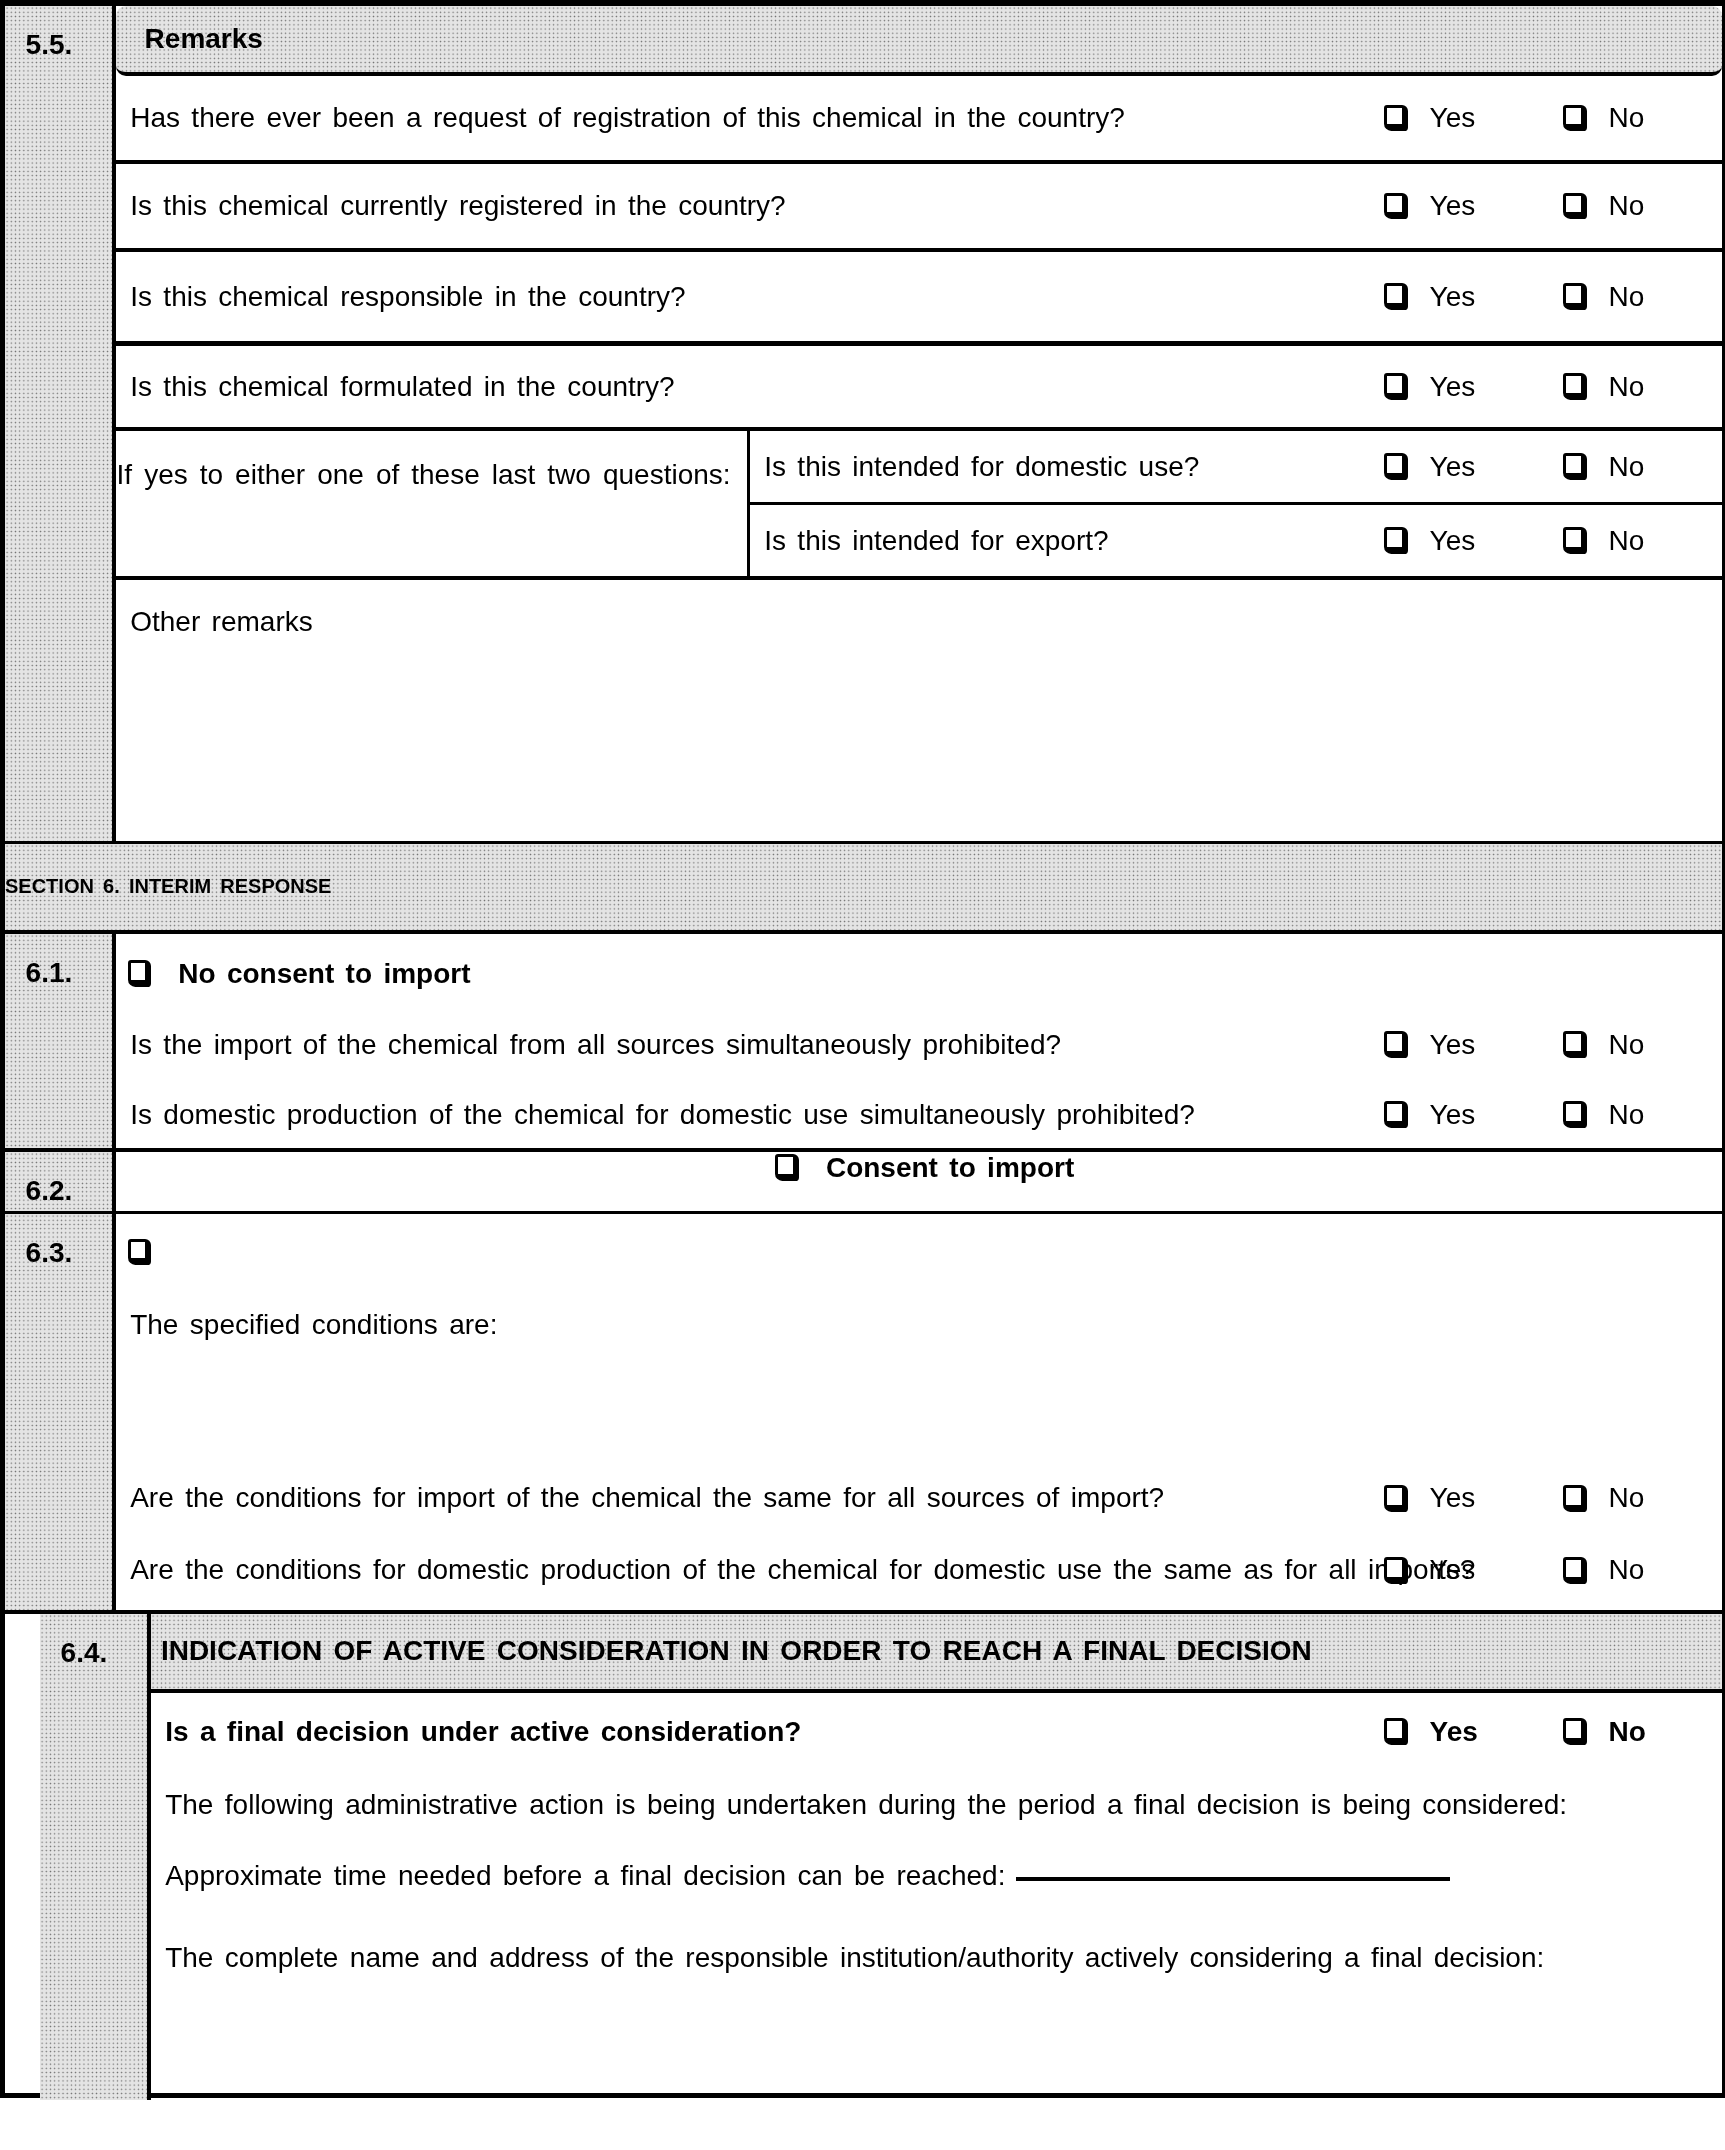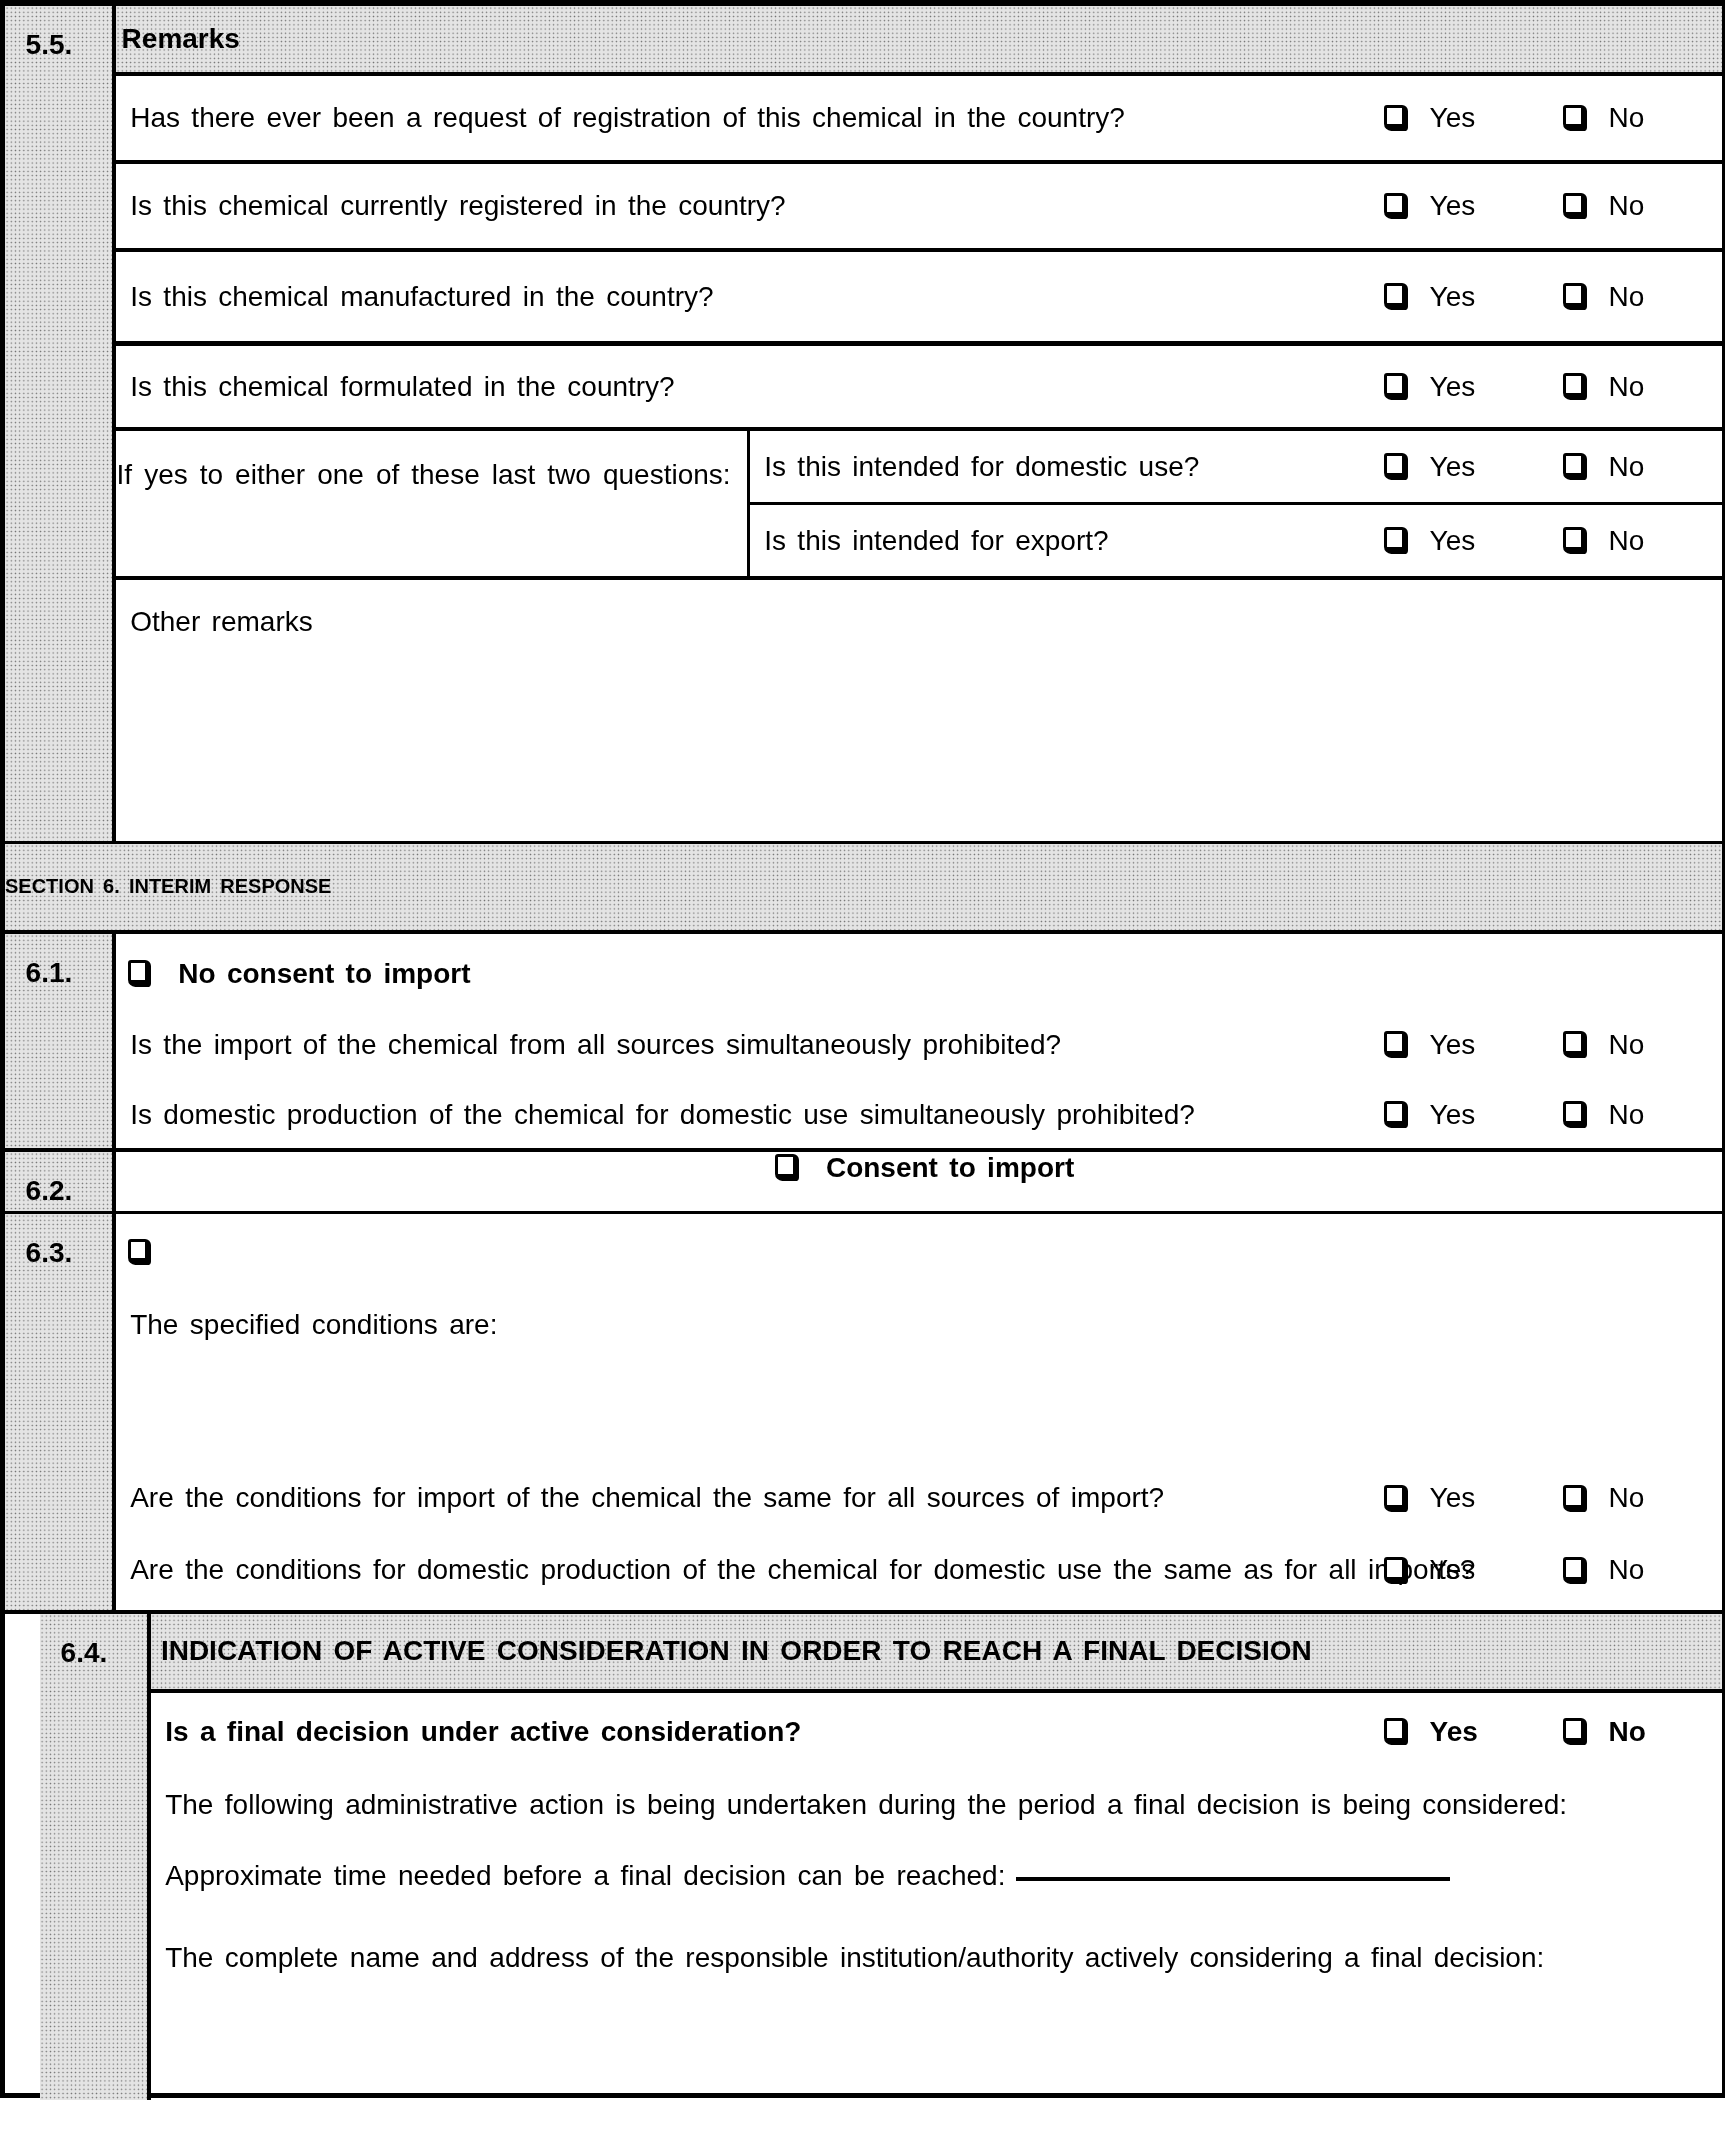--- a/index.html
+++ b/index.html
@@ -39,22 +39,23 @@
     border-right: 4.9px solid #000;
     padding: 23px 0 0 20.6px;
     box-sizing: content-box;
     font-weight: bold;
   }
   .contentcol { flex: 1 1 auto; display: flex; flex-direction: column; min-width: 0; }
   .hdr {
     height: 66px;
     border-bottom: 4.9px solid #000;
     display: flex; align-items: center;
-    padding-left: 6px;
+    padding-left: 29px;
     font-weight: bold;
+    border-radius: 10px;
   }
   .qrow {
     display: flex; align-items: center;
     border-bottom: 4.2px solid #000;
   }
   .qtext {
     flex: 1 1 0;
     min-width: 0;
     padding-left: 14.6px;
     white-space: nowrap;
@@ -153,21 +154,21 @@
           <span class="cb"></span>
           <span>Yes</span>
         </div>
         <div class="nocell">
           <span class="cb"></span>
           <span>No</span>
         </div>
       </div>
 
       <div class="qrow bb9" style="height:89px;">
-        <div class="qtext">Is this chemical manufactured in the country?</div>
+        <div class="qtext">Is this chemical responsible in the country?</div>
         <div class="yescell">
           <span class="cb"></span>
           <span>Yes</span>
         </div>
         <div class="nocell">
           <span class="cb"></span>
           <span>No</span>
         </div>
       </div>
 

